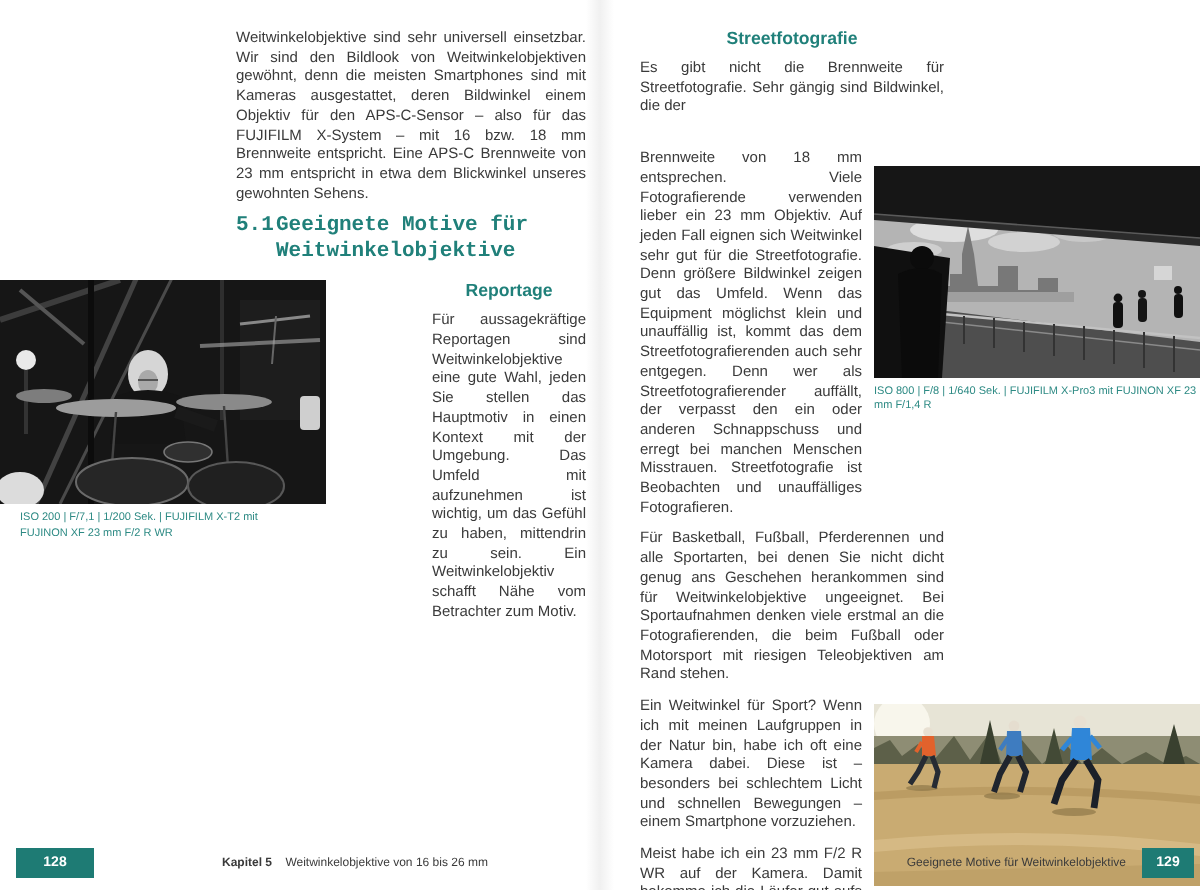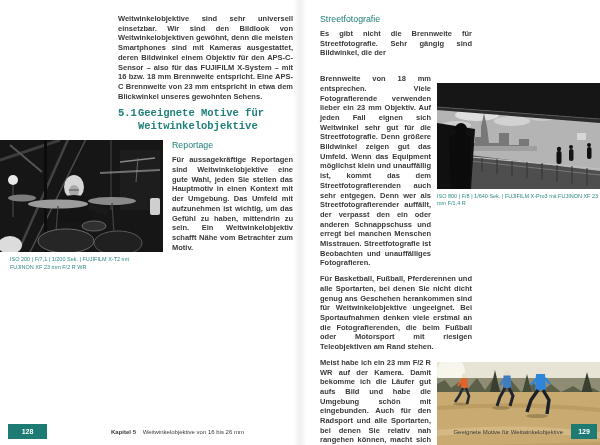--- a/index.html
+++ b/index.html
@@ -1,26 +1,26 @@
 <!DOCTYPE html>
 <html lang="de"><head>
 <meta charset="utf-8">
 <style>
   html,body{margin:0;padding:0;background:#ffffff;}
   body{font-family:"Liberation Sans","DejaVu Sans",sans-serif;color:#3a3a3a;}
   .spread{position:relative;width:600px;height:445px;background:#fff;overflow:hidden;}
   .gutter{position:absolute;left:293px;top:0;width:14px;height:445px;pointer-events:none;
           background:linear-gradient(90deg,rgba(0,0,0,0),rgba(110,110,110,0.10),rgba(0,0,0,0));}
-  .body{font-size:7.5px;line-height:9.7px;text-align:justify;margin:0 0 6px 0;hyphens:auto;font-weight:bold;}
+  .body{font-size:7.5px;line-height:9.7px;text-align:justify;margin:0 0 6px 0;hyphens:auto;}
   
   .col-left{position:absolute;left:118px;top:14px;width:175px;}
   .sec-heading{display:flex;color:#20807a;font-size:10.5px;line-height:13px;font-weight:bold;margin:4px 0 7px 0;font-family:Liberation Mono, monospace;}
   .sec-num{flex:none;width:20px;}
-  .sub-heading{color:#20807a;font-size:8.8px;line-height:11px;font-weight:normal;margin:0 0 4px 0;}
-  .reportage-row{display:flex;margin-top:2px;}
+  .sub-heading{color:#20807a;font-size:8.8px;line-height:11px;font-weight:bold;margin:0 0 4px 0;text-align:center;}
+  .reportage-row{display:flex;margin-top:2px;gap:44px;}
   figure{margin:0;padding:0;}
   .fig-drummer{flex:none;width:163px;margin-left:-118px;margin-right:9px;}
   .reportage-text{flex:1;min-width:0;}
   figcaption{font-size:5.5px;line-height:7.2px;color:#2d8a84;margin-top:4px;text-align:left;}
   .fig-drummer figcaption{margin-left:10px;width:140px;}
   
   .col-right{position:absolute;left:320px;top:14px;width:152px;}
   .street-row,.sport-row{display:flex;}
   .narrow{flex:none;width:111px;margin-right:6px;}
   .fig-city{flex:none;width:163px;margin-right:-128px;margin-top:9px;}
@@ -145,20 +145,21 @@
             <line x1="0" y1="24" x2="163" y2="36" stroke="#5a5a5a" stroke-width="0.8"></line>
           </svg>
           <figcaption>ISO 800 | F/8 | 1/640 Sek. | FUJIFILM X-Pro3 mit FUJINON XF 23 mm F/1,4 R</figcaption>
         </figure>
       </div>
 
       <p class="body">Für Basketball, Fußball, Pferderennen und alle Sportarten, bei denen Sie nicht dicht genug ans Geschehen herankommen sind für Weitwinkelobjektive ungeeignet. Bei Sportaufnahmen denken viele erstmal an die Fotografierenden, die beim Fußball oder Motorsport mit riesigen Teleobjektiven am Rand stehen.</p>
 
       <div class="sport-row">
         <div class="narrow">
+          <p class="body">Ein Weitwinkel für Sport? Wenn ich mit meinen Laufgruppen in der Natur bin, habe ich oft eine Kamera dabei. Diese ist – besonders bei schlechtem Licht und schnellen Bewegungen – einem Smartphone vorzuziehen.</p>
           <p class="body">Meist habe ich ein 23 mm F/2 R WR auf der Kamera. Damit bekomme ich die Läufer gut aufs Bild und habe die Umgebung schön mit eingebunden. Auch für den Radsport und alle Sportarten, bei denen Sie relativ nah rangehen können, macht sich ein Weitwinkelobjektiv gut.</p>
         </div>
         <figure class="fig-runners">
           <svg viewBox="0 0 163 91" width="163" height="91">
             <rect width="163" height="91" fill="#e7e4d6"></rect>
             <circle cx="14" cy="10" r="14" fill="#f8f6ec"></circle>
             <rect x="0" y="16" width="163" height="16" fill="#8e8d74"></rect>
             <path d="M0,30 L0,22 L8,18 L14,26 L22,20 L30,28 L40,16 L48,28 L58,14 L64,30 L74,18 L84,30 L96,20 L104,30 L114,22 L124,30 L136,24 L146,30 L156,26 L163,30 L163,32 L0,32 Z" fill="#5d6049"></path>
             <polygon points="58,8 63,30 53,30" fill="#39402f"></polygon>
             <polygon points="90,12 95,32 85,32" fill="#434a36"></polygon>

